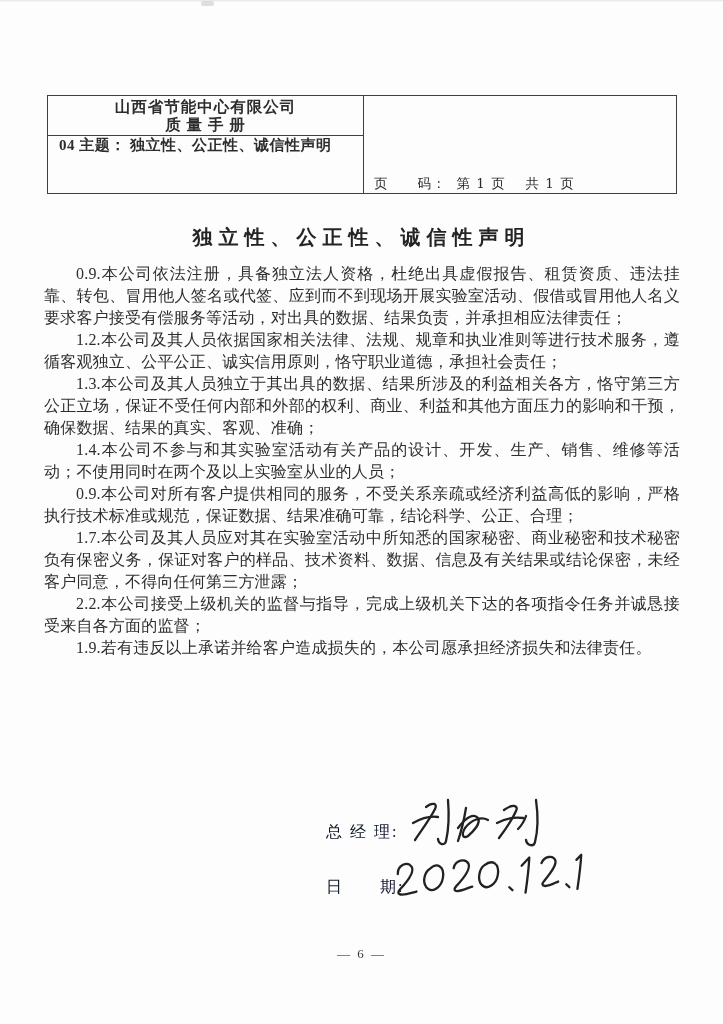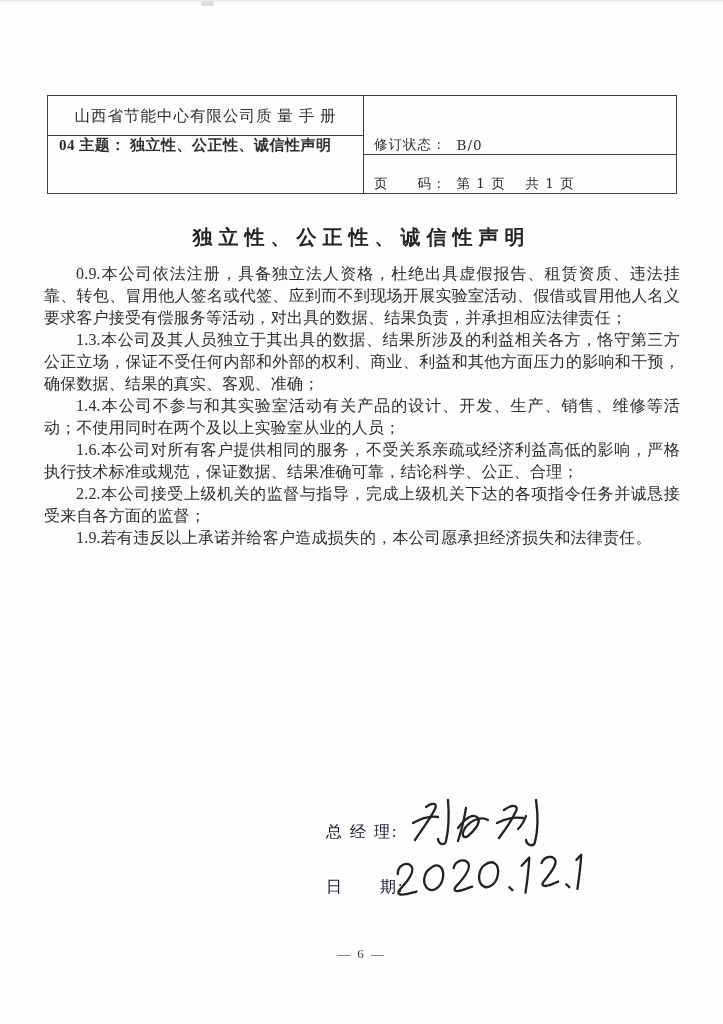--- a/index.html
+++ b/index.html
@@ -18,22 +18,22 @@
   .ht {
     position:absolute; left:47px; top:95px; width:630px;
     display:grid; grid-template-columns:316px 1fr;
     grid-template-rows:40px 19px 19px 19px;
     border:1.6px solid #3f3f3f; box-sizing:border-box;
     background:#fdfdfd;
   }
   .ht > div { box-sizing:border-box; overflow:hidden; }
   .bR { border-right:1.6px solid #3f3f3f; }
   .bB { border-bottom:1.6px solid #3f3f3f; }
-  .c-company { grid-column:1; grid-row:1; display:flex; 
-    justify-content:center; align-items:center; font-weight:normal;
+  .c-company { grid-column:1; grid-row:1; display:flex; flex-direction:column;
+    justify-content:center; align-items:center; font-weight:bold;
     font-size:15.5px; line-height:18px; letter-spacing:1px; }
   .c-subject { grid-column:1; grid-row:2/5; display:flex; align-items:flex-start;
     padding-left:11px; font-weight:bold; font-size:15px; letter-spacing:.5px; }
   .c-code { grid-column:2; grid-row:1; display:flex; align-items:center; padding-left:14px; }
   .c-code .lbl { font-size:13.5px; letter-spacing:2px; }
   .c-code .val { font-size:14px; font-style:italic; letter-spacing:1.5px; margin-left:6px;
     font-family:"DejaVu Serif","Liberation Serif",serif; }
   .c-row { grid-column:2; display:flex; align-items:center; padding-left:10px; font-size:13.5px; }
   .c-row .lbl { letter-spacing:1px; }
   .c-row .val { margin-left:10px; letter-spacing:1px;
@@ -69,37 +69,35 @@
 
   <div class="ht">
     <div class="c-company bR bB">
       <span>山西省节能中心有限公司</span>
       <span>质 量 手 册</span>
     </div>
     <div class="c-subject bR">
       <span>04 主题：</span>&nbsp;
       <span>独立性、公正性、诚信性声明</span>
     </div>
-    <div class="c-row bB" style="grid-row:2">
-      <span class="lbl">修订状态：</span>
-      <span class="val">B/0</span>
-    </div>
     <div class="c-row" style="grid-row:4">
       <span class="lbl">页　　码：</span>
       <span class="val">第 1 页　 共 1 页</span>
     </div>
   </div>
 
   <div class="doc-title">独立性、公正性、诚信性声明</div>
 
   <div class="doc-body">
     <p>0.9.本公司依法注册，具备独立法人资格，杜绝出具虚假报告、租赁资质、违法挂靠、转包、冒用他人签名或代签、应到而不到现场开展实验室活动、假借或冒用他人名义要求客户接受有偿服务等活动，对出具的数据、结果负责，并承担相应法律责任；</p>
+    <p>1.2.本公司及其人员依据国家相关法律、法规、规章和执业准则等进行技术服务，遵循客观独立、公平公正、诚实信用原则，恪守职业道德，承担社会责任；</p>
     <p>1.3.本公司及其人员独立于其出具的数据、结果所涉及的利益相关各方，恪守第三方公正立场，保证不受任何内部和外部的权利、商业、利益和其他方面压力的影响和干预，确保数据、结果的真实、客观、准确；</p>
     <p>1.4.本公司不参与和其实验室活动有关产品的设计、开发、生产、销售、维修等活动；不使用同时在两个及以上实验室从业的人员；</p>
-    <p>1.6.本公司对所有客户提供相同的服务，不受关系亲疏或经济利益高低的影响，严格执行技术标准或规范，保证数据、结果准确可靠，结论科学、公正、合理；</p>
+    <p>0.9.本公司对所有客户提供相同的服务，不受关系亲疏或经济利益高低的影响，严格执行技术标准或规范，保证数据、结果准确可靠，结论科学、公正、合理；</p>
+    <p>1.7.本公司及其人员应对其在实验室活动中所知悉的国家秘密、商业秘密和技术秘密负有保密义务，保证对客户的样品、技术资料、数据、信息及有关结果或结论保密，未经客户同意，不得向任何第三方泄露；</p>
     <p>2.2.本公司接受上级机关的监督与指导，完成上级机关下达的各项指令任务并诚恳接受来自各方面的监督；</p>
     <p>1.9.若有违反以上承诺并给客户造成损失的，本公司愿承担经济损失和法律责任。</p>
   </div>
 
   <span class="sig-label sig-label-manager">总 经 理:</span>
 
   <svg class="sig-svg sig-name-svg" width="170" height="62" viewBox="0 0 170 62" role="img" aria-label="刘出利">
     <g class="ink">
       <path d="M18,14 C24,9 30,10 27,16 C22,26 13,38 7,47"></path>
       <path d="M5,30 C14,25 24,23 30,24"></path>

